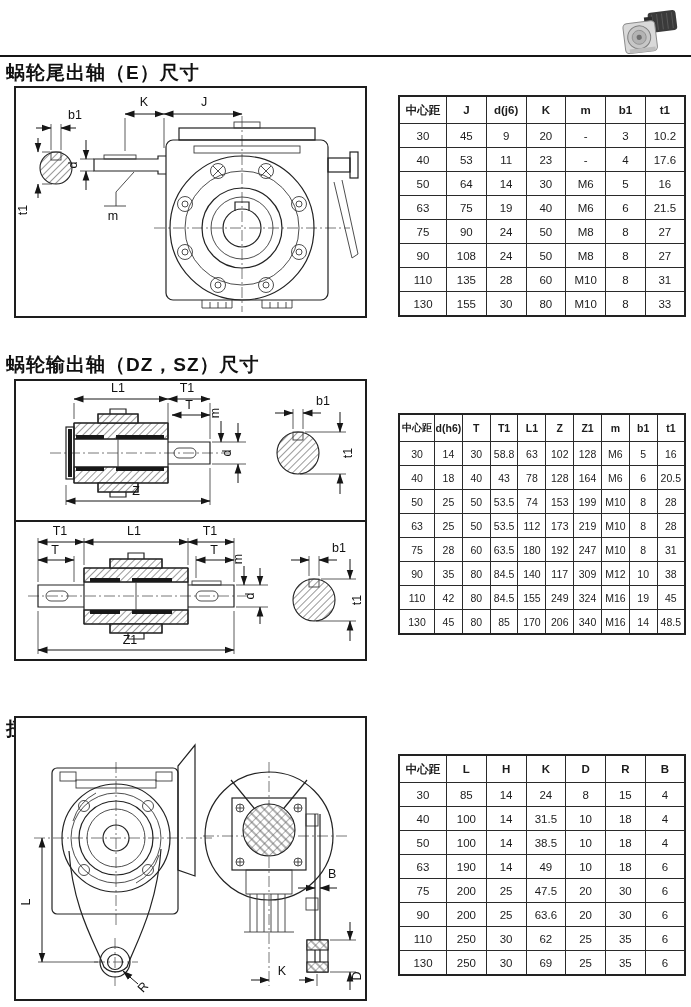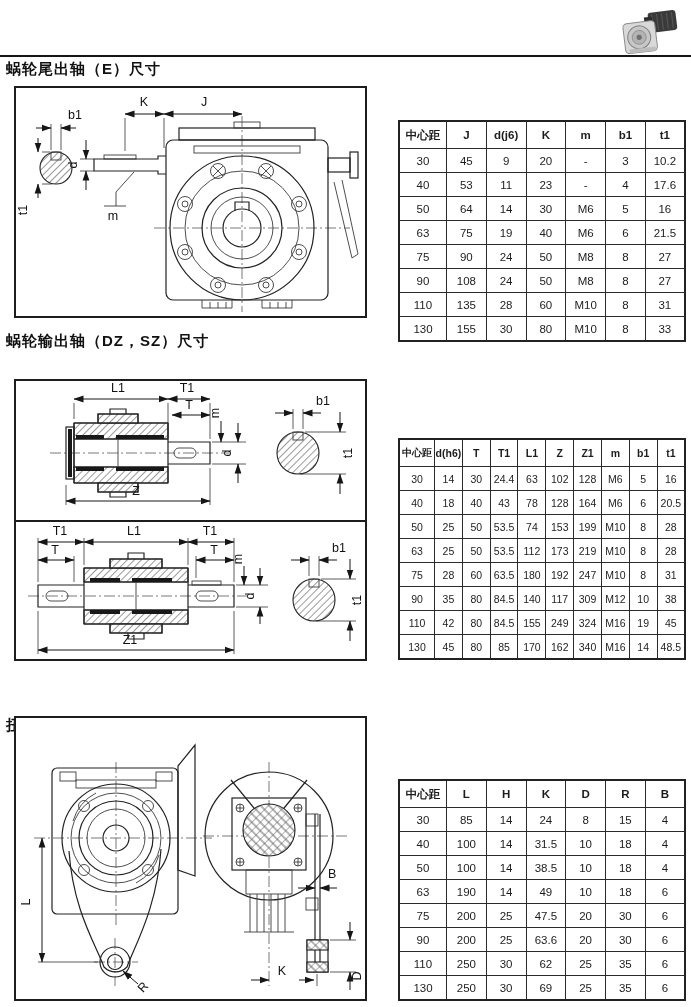--- a/index.html
+++ b/index.html
@@ -1,28 +1,28 @@
 <!DOCTYPE html>
 <html><head>
 <meta charset="utf-8">
 <style>
   html,body{margin:0;padding:0;background:#fff;}
   .page{position:relative;width:691px;height:1007px;background:#fff;overflow:hidden;
         font-family:"Liberation Sans","DejaVu Sans",sans-serif;color:#161616;}
   .toprule{position:absolute;left:0;top:55px;width:691px;height:2px;background:#151515;}
   .logo{position:absolute;left:616px;top:9px;width:68px;height:48px;}
-  .sec-h{position:absolute;left:6px;font-size:15px;font-weight:bold;letter-spacing:1px;color:#111;}
-  .h1{top:60px;} .h2{top:332px;} .h3{top:716px;}
+  .sec-h{position:absolute;left:6px;font-size:19px;font-weight:bold;letter-spacing:1px;color:#111;}
+  .h1{top:60px;} .h2{top:352px;} .h3{top:716px;}
   .dbox{position:absolute;left:14px;border:2px solid #1d1d1d;background:#fff;}
   .box1{top:86px;width:349px;height:228px;}
   .box2{top:379px;width:349px;height:278px;}
   .box3{top:716px;width:349px;height:281px;}
   .divider{width:349px;height:2px;background:#1d1d1d;}
   .dtable{position:absolute;left:398px;width:288px;border-collapse:collapse;table-layout:fixed;
-          border:2px solid #222;background:#fff;margin-top:25px;}
+          border:2px solid #222;background:#fff;}
   .t1{top:95px;} .t2{top:413px;} .t3{top:754px;}
   .dtable th,.dtable td{border:1px solid #2a2a2a;text-align:center;vertical-align:middle;
           padding:0;height:23px;font-size:11.5px;overflow:hidden;white-space:nowrap;color:#1c1c1c;}
   .dtable th{height:26px;font-weight:bold;}
   .dtable th:first-child{width:46px;}
   .cols10 th,.cols10 td{font-size:10.5px;}
   .cols10 th:first-child{width:34px;font-size:10px;}
   
   .ln{stroke:#222;stroke-width:1.2;fill:none;}
   .thin{stroke:#3a3a3a;stroke-width:0.9;fill:none;}
@@ -434,21 +434,21 @@
           <th>m</th>
           <th>b1</th>
           <th>t1</th>
         </tr>
       </thead>
       <tbody>
         <tr>
           <td>30</td>
           <td>14</td>
           <td>30</td>
-          <td>24.4</td>
+          <td>58.8</td>
           <td>63</td>
           <td>102</td>
           <td>128</td>
           <td>M6</td>
           <td>5</td>
           <td>16</td>
         </tr>
         <tr>
           <td>40</td>
           <td>18</td>
@@ -520,21 +520,21 @@
           <td>M16</td>
           <td>19</td>
           <td>45</td>
         </tr>
         <tr>
           <td>130</td>
           <td>45</td>
           <td>80</td>
           <td>85</td>
           <td>170</td>
-          <td>162</td>
+          <td>206</td>
           <td>340</td>
           <td>M16</td>
           <td>14</td>
           <td>48.5</td>
         </tr>
       </tbody>
     </table>
 
   <div class="sec-h h3">扭力臂（A）尺寸</div>
 

